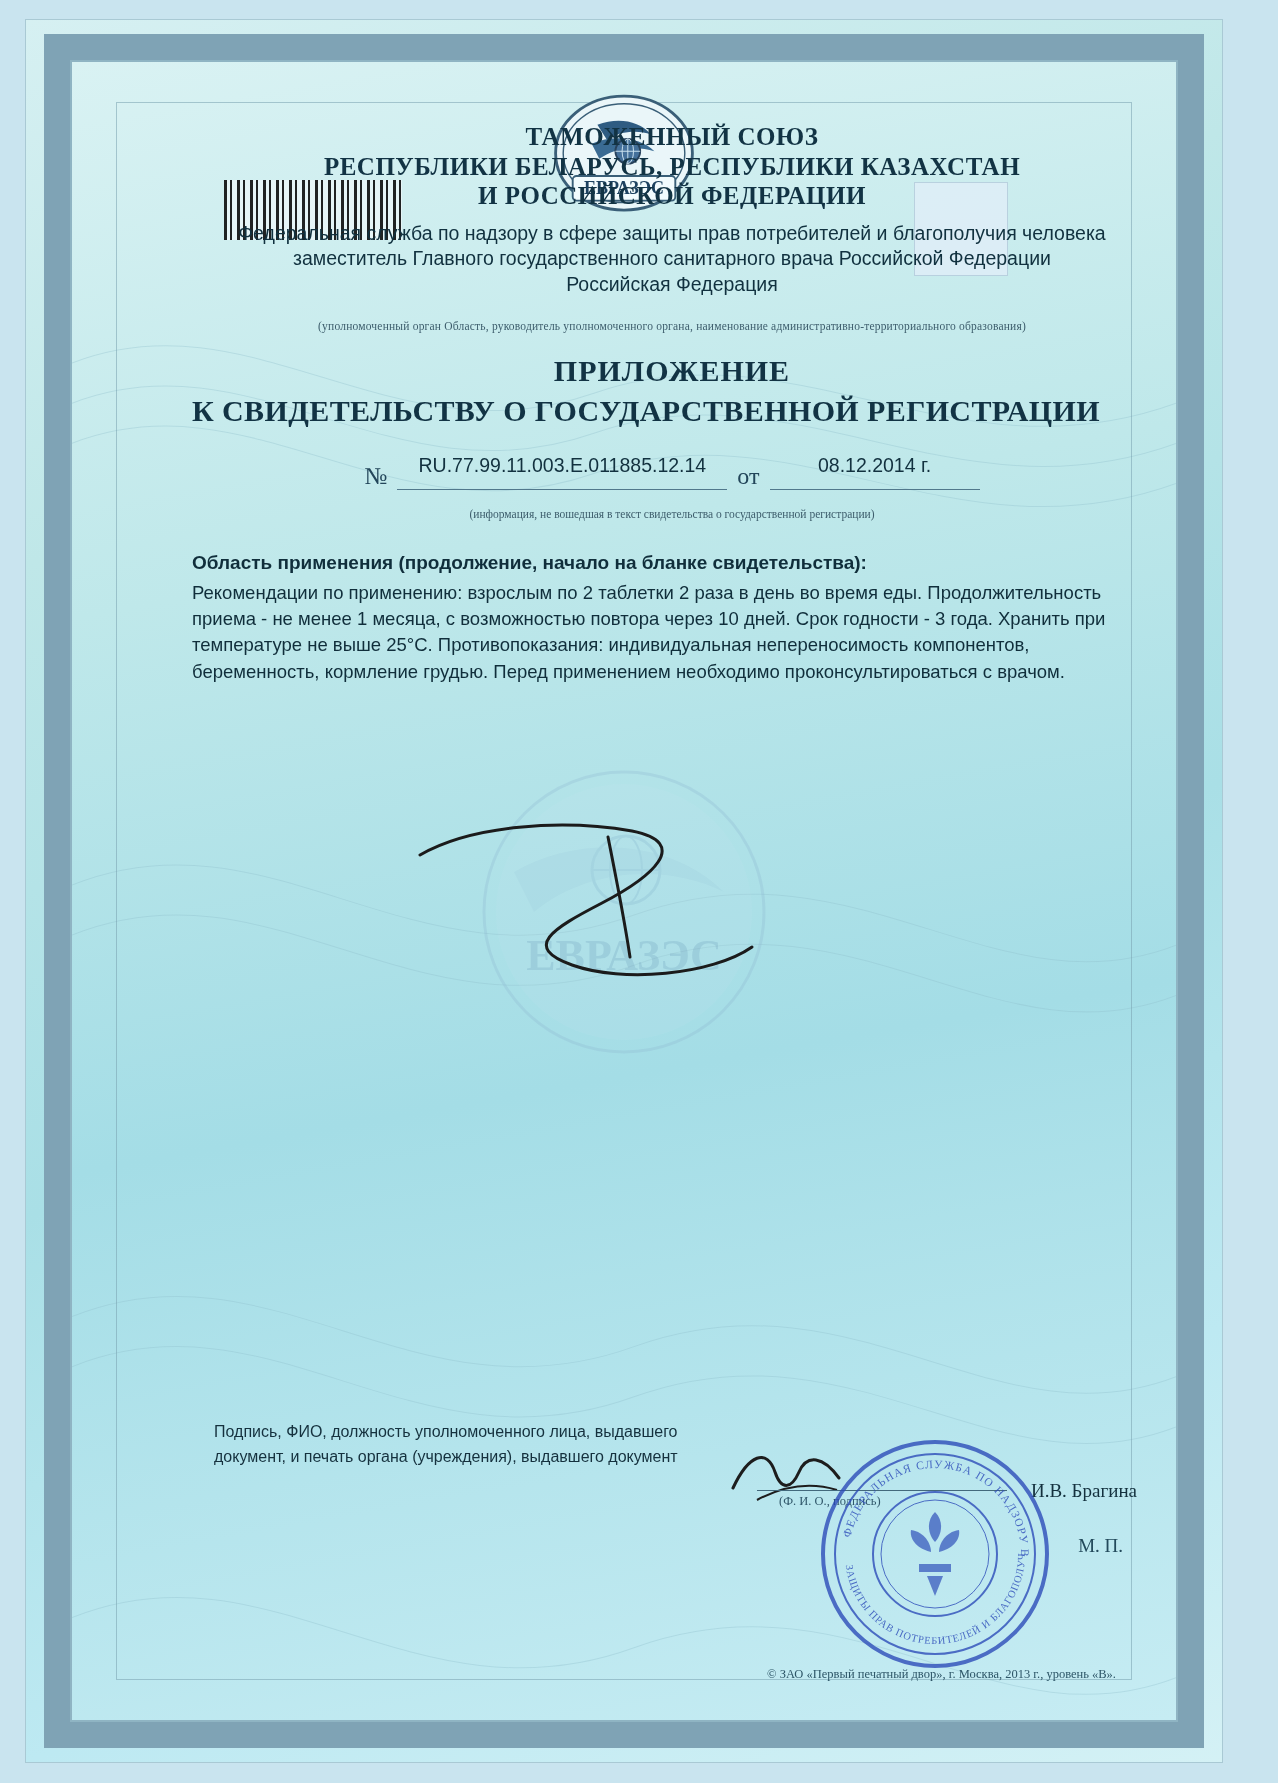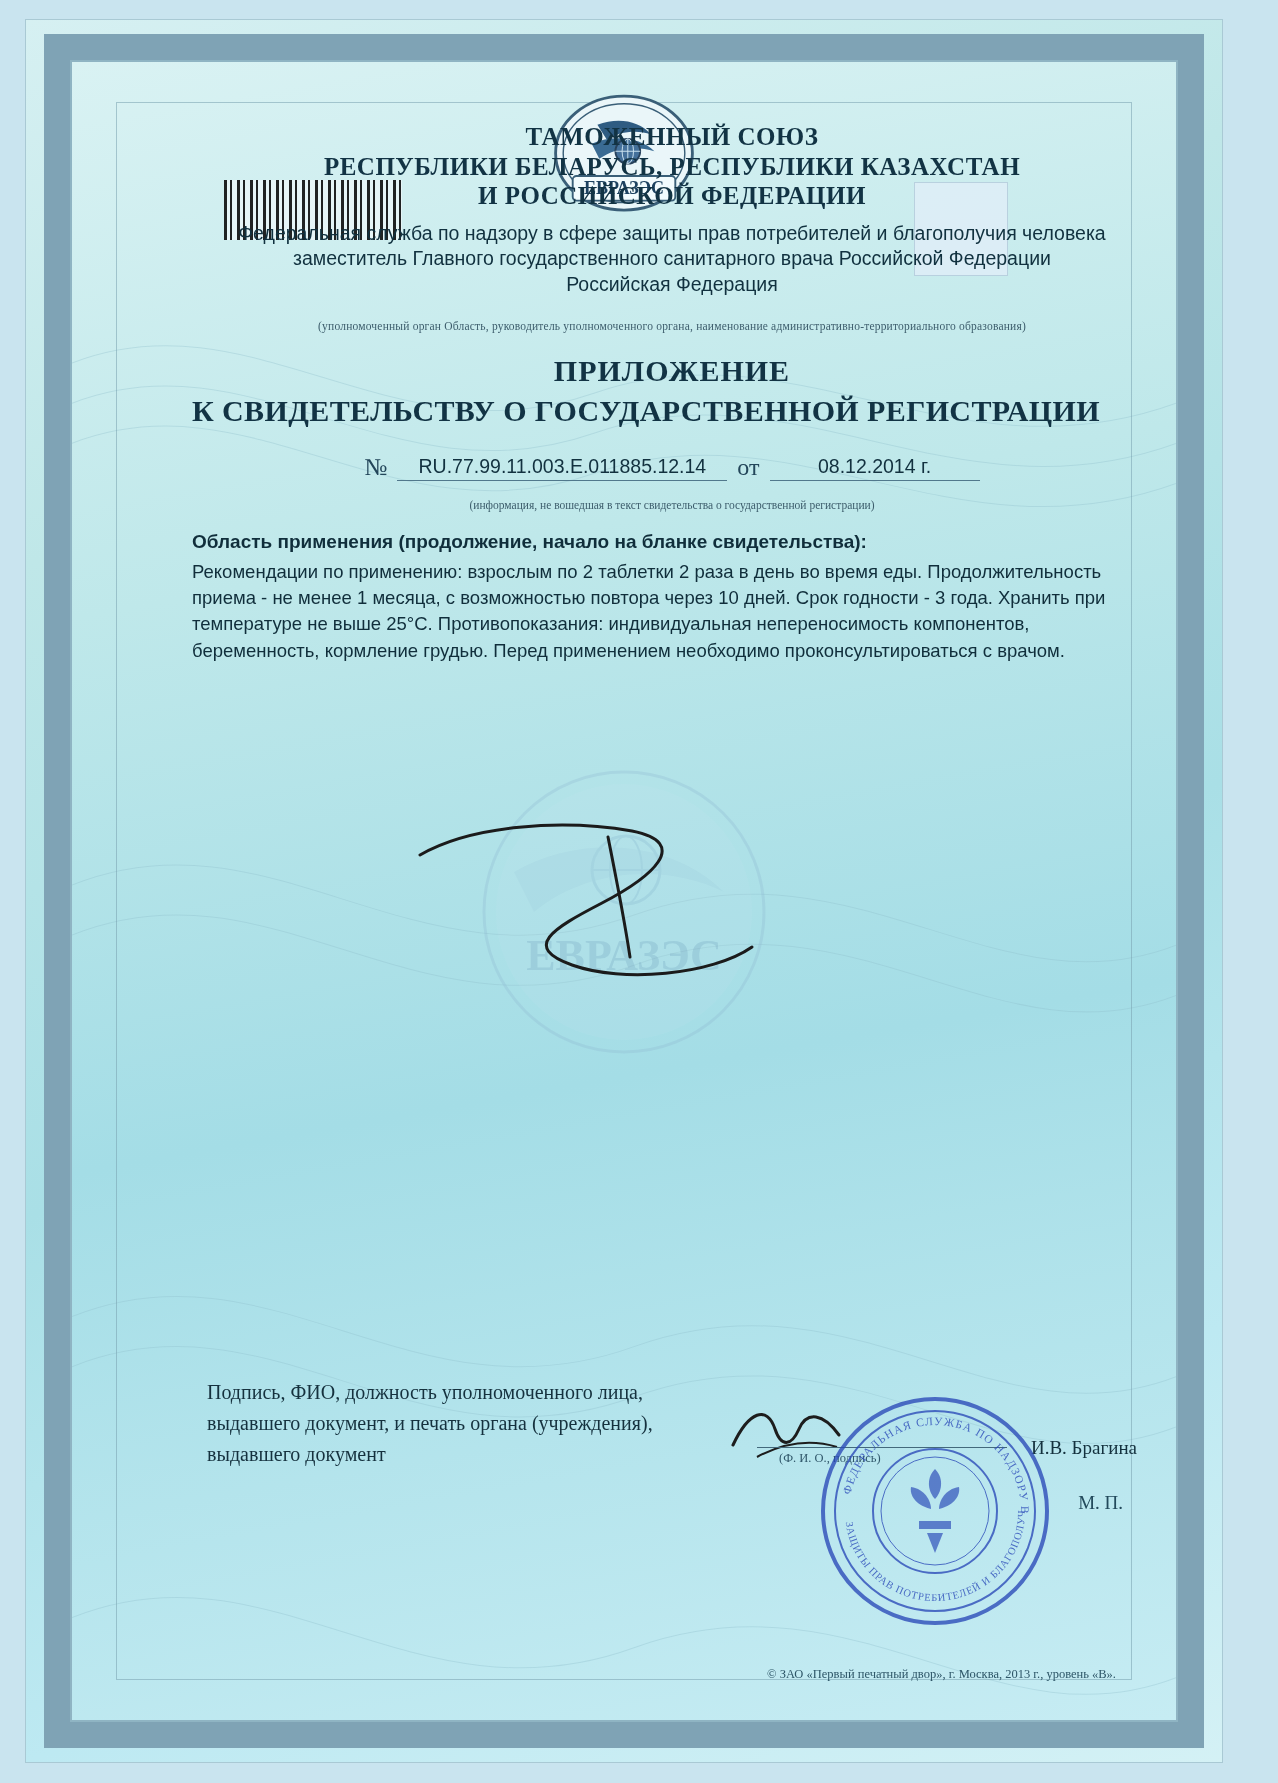--- a/index.html
+++ b/index.html
@@ -82,49 +82,50 @@
     text-align:left;font-family:"Liberation Serif",serif;font-weight:bold;
     color:#123344;margin:6px 0 0;font-size:30px;letter-spacing:.4px;
   }
   .numline{
     margin-top:26px;display:flex;align-items:flex-end;justify-content:center;gap:10px;
     font-size:20px;
   }
   .numline .lbl{font-family:"Liberation Serif",serif;font-size:24px;color:#23465a;}
   .numline .fld{
     border-bottom:1px solid #51788c;min-width:330px;text-align:center;
-    font-size:19.5px;padding-bottom:2px;color:#12313f;
+    font-size:19.5px;padding-bottom:12px;color:#12313f;
   }
   .numline .fld.date{min-width:210px;}
   .tiny2{
     text-align:center;font-family:"Liberation Serif",serif;font-size:11.5px;
     color:#3d5d6c;margin-top:18px;
   }
   .sec-title{
-    margin-top:20px;font-weight:bold;font-size:19px;color:#102e3b;
+    margin-top:32px;font-weight:bold;font-size:19px;color:#102e3b;
   }
   .body-text{
     margin-top:6px;font-size:18.5px;line-height:1.42;color:#102e3b;max-width:950px;
   }
   
   .watermark{
     position:absolute;left:50%;transform:translateX(-50%);top:700px;
     width:300px;height:300px;opacity:.30;pointer-events:none;
   }
   .signature-scribble{
     position:absolute;left:330px;top:745px;width:420px;height:190px;
     pointer-events:none;
   }
   
   .bottom{
     position:absolute;left:135px;bottom:250px;width:980px;
   }
   .bot-text{
-    font-family:Liberation Serif, serif;font-size:20px;line-height:1.55;color:#15313e;
+    font-family:Liberation Sans, sans-serif;font-size:16px;line-height:1.55;color:#15313e;
     width:520px;
+    margin-left:7px;
   }
   .sign-area{
     position:absolute;right:40px;top:8px;width:400px;
   }
   .sign-line{
     border-bottom:1px solid #43697c;width:250px;margin-left:10px;height:62px;position:relative;
   }
   .sign-caption{
     font-family:"Liberation Serif",serif;font-size:12.5px;color:#31586b;
     margin-left:32px;margin-top:3px;

